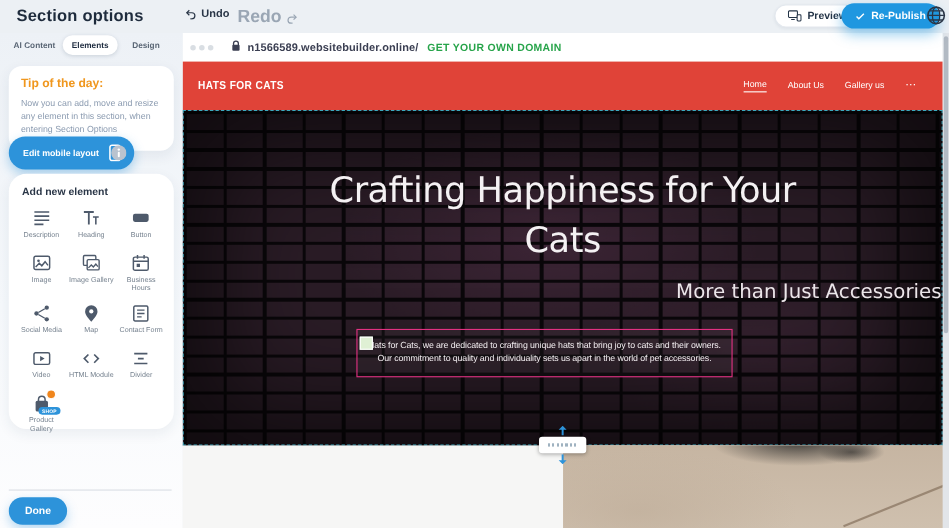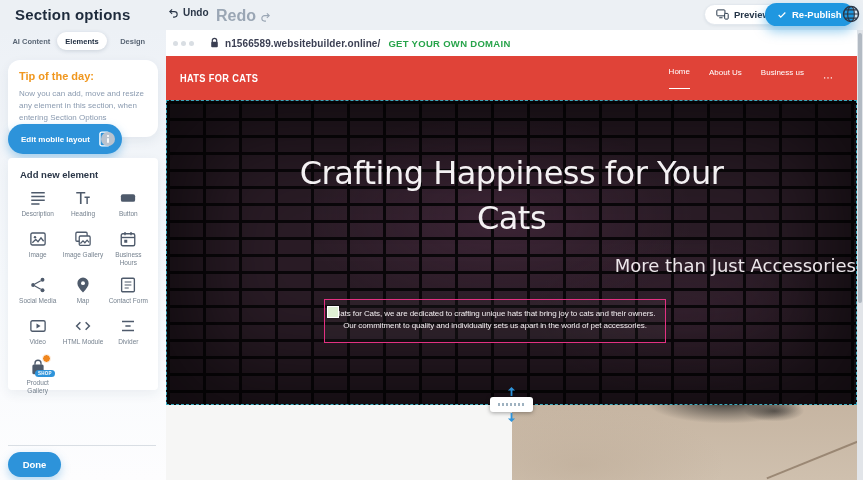--- a/index.html
+++ b/index.html
@@ -18,21 +18,21 @@
   
   .sidebar { position:absolute; left:0; top:30px; width:166px; height:450px; background:linear-gradient(#edf1f6 0%, #f6f9fc 55%, #fdfdfe 100%); z-index:4; }
   .tabs { position:absolute; left:6px; top:2px; width:152px; height:18px; display:flex; }
   .tab { flex:1; display:flex; align-items:center; justify-content:center; font-size:7.5px; font-weight:bold; color:#5a6675; border-radius:10px; cursor:pointer; }
   .tab.active { background:#fff; color:#1d2b3f; box-shadow:0 1px 4px rgba(40,60,90,.18); }
   .tip-card { position:absolute; left:8px; top:30px; width:150px; border-radius:12px; background:#fff; padding:10px 11px 13px; box-shadow:0 4px 12px rgba(30,50,90,.07); }
   .tip-title { font-size:11px; font-weight:bold; color:#f0971e; }
   .tip-body { margin-top:6px; font-size:8px; line-height:1.5; color:#8b9bb0; }
   .edit-mobile-btn { position:absolute; left:8px; top:94px; height:30px; display:flex; align-items:center; gap:9px; padding:0 12px 0 13px; background:#2d93da; border-radius:16px; color:#fff; font-size:8px; font-weight:bold; box-shadow:0 4px 10px rgba(45,147,218,.4); cursor:pointer; }
   .info-dot { position:absolute; left:101px; top:102px; width:14px; height:14px; cursor:pointer; }
-  .add-card { position:absolute; left:8px; top:128px; width:150px; height:232px; background:#fff; border-radius:4px; box-shadow:0 4px 12px rgba(30,50,90,.07); padding:11px 8px 4px; }
+  .add-card { position:absolute; left:8px; top:128px; width:150px; height:232px; background:#fff; border-radius:16px; box-shadow:0 4px 12px rgba(30,50,90,.07); padding:11px 8px 4px; }
   .add-title { font-size:9.5px; font-weight:bold; color:#2a3647; padding-left:4px; }
   .el-grid { display:grid; grid-template-columns:repeat(3,1fr); row-gap:8px; column-gap:2px; margin-top:9px; }
   .el-item { display:flex; flex-direction:column; align-items:center; gap:3px; cursor:pointer; min-height:33px; }
   .el-item svg { display:block; }
   .el-label { font-size:6.5px; color:#76828f; text-align:center; line-height:1.3; max-width:44px; }
   .pg-icon { position:relative; width:20px; height:18px; }
   .pg-badge { position:absolute; right:-3px; top:-4px; width:9px; height:9px; border-radius:50%; background:#f0861d; border:1px solid #fff; }
   .pg-shop { position:absolute; right:-7px; bottom:-1px; background:#2d93da; color:#fff; font-size:4.5px; font-weight:bold; padding:1px 3px; border-radius:4px; letter-spacing:.2px; }
   .sidebar-divider { position:absolute; left:8px; top:415px; width:148px; height:1px; background:#d9dee4; }
   .done-btn { position:absolute; left:8px; top:422px; width:53px; height:25px; border-radius:13px; background:#2d93da; color:#fff; font-size:9.5px; font-weight:bold; display:flex; align-items:center; justify-content:center; box-shadow:0 4px 10px rgba(45,147,218,.35); cursor:pointer; }
@@ -41,21 +41,21 @@
   .preview { position:absolute; left:166px; top:30px; width:691px; height:450px; background:#f6f6f5; }
   .browserbar { position:absolute; left:0; top:0; width:691px; height:26px; background:#fff; display:flex; align-items:center; padding-left:7px; }
   .win-dot { width:5px; height:5px; border-radius:50%; background:#d9dee3; margin-right:3px; }
   .lock-icon { margin-left:13px; margin-right:6px; }
   .url-text { font-size:10px; color:#3b3f52; font-weight:bold; letter-spacing:.1px; }
   .domain-link { margin-left:8px; font-size:9.5px; font-weight:bold; color:#27a44a; letter-spacing:.3px; cursor:pointer; }
 
   .siteheader { position:absolute; left:0; top:26px; width:691px; height:44px; background:#e04338; display:flex; align-items:center; padding:0 24px 0 14px; }
   .site-logo { font-size:10.5px; font-weight:bold; color:#fff; letter-spacing:.4px; transform:scaleX(.88); transform-origin:left; cursor:pointer; }
   .site-nav { margin-left:auto; display:flex; align-items:center; gap:19px; }
-  .nav-item { font-size:8px; color:#fff; padding-bottom:12px; cursor:pointer; }
+  .nav-item { font-size:8px; color:#fff; padding-bottom:2px; cursor:pointer; }
   .nav-item.active { border-bottom:1px solid #fff; }
   .nav-more { font-size:10px; color:#fff; cursor:pointer; line-height:6px; }
 
   .hero { position:absolute; left:0; top:70px; width:691px; height:305px;
     background-color:#2a1c26;
     background-image:
       repeating-linear-gradient(to right, #0a070a 0 3px, transparent 3px 36px),
       repeating-linear-gradient(to bottom, #0a070a 0 3px, transparent 3px 17px),
       radial-gradient(260px 140px at 48% 38%, rgba(96,54,84,.35), transparent 75%),
       radial-gradient(200px 110px at 75% 70%, rgba(80,46,70,.25), transparent 75%);
@@ -283,21 +283,21 @@
       </span>
       <span class="url-text">n1566589.websitebuilder.online/</span>
       <span class="domain-link">GET YOUR OWN DOMAIN</span>
     </div>
 
     <div class="siteheader">
       <div class="site-logo">HATS FOR CATS</div>
       <div class="site-nav">
         <div class="nav-item active">Home</div>
         <div class="nav-item">About Us</div>
-        <div class="nav-item">Business us</div>
+        <div class="nav-item">Gallery us</div>
         <div class="nav-more">⋯</div>
       </div>
     </div>
 
     <div class="hero">
       <div class="hero-heading">Crafting Happiness for Your Cats</div>
       <div class="hero-subheading">More than Just Accessories</div>
       <div class="para-box">
         <div class="para-handle"></div>
         <div class="para-line">Hats for Cats, we are dedicated to crafting unique hats that bring joy to cats and their owners.</div>

